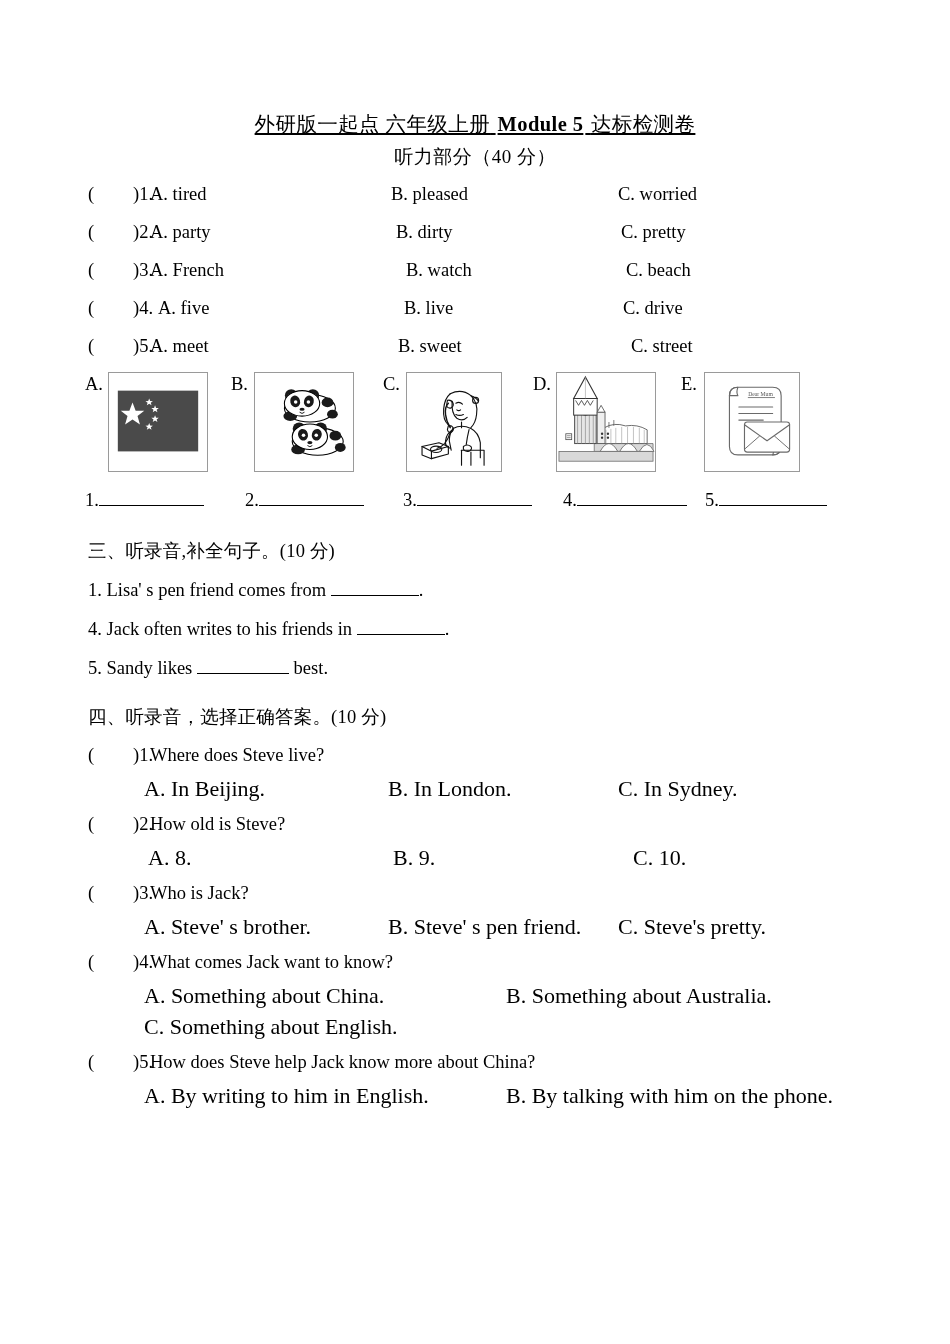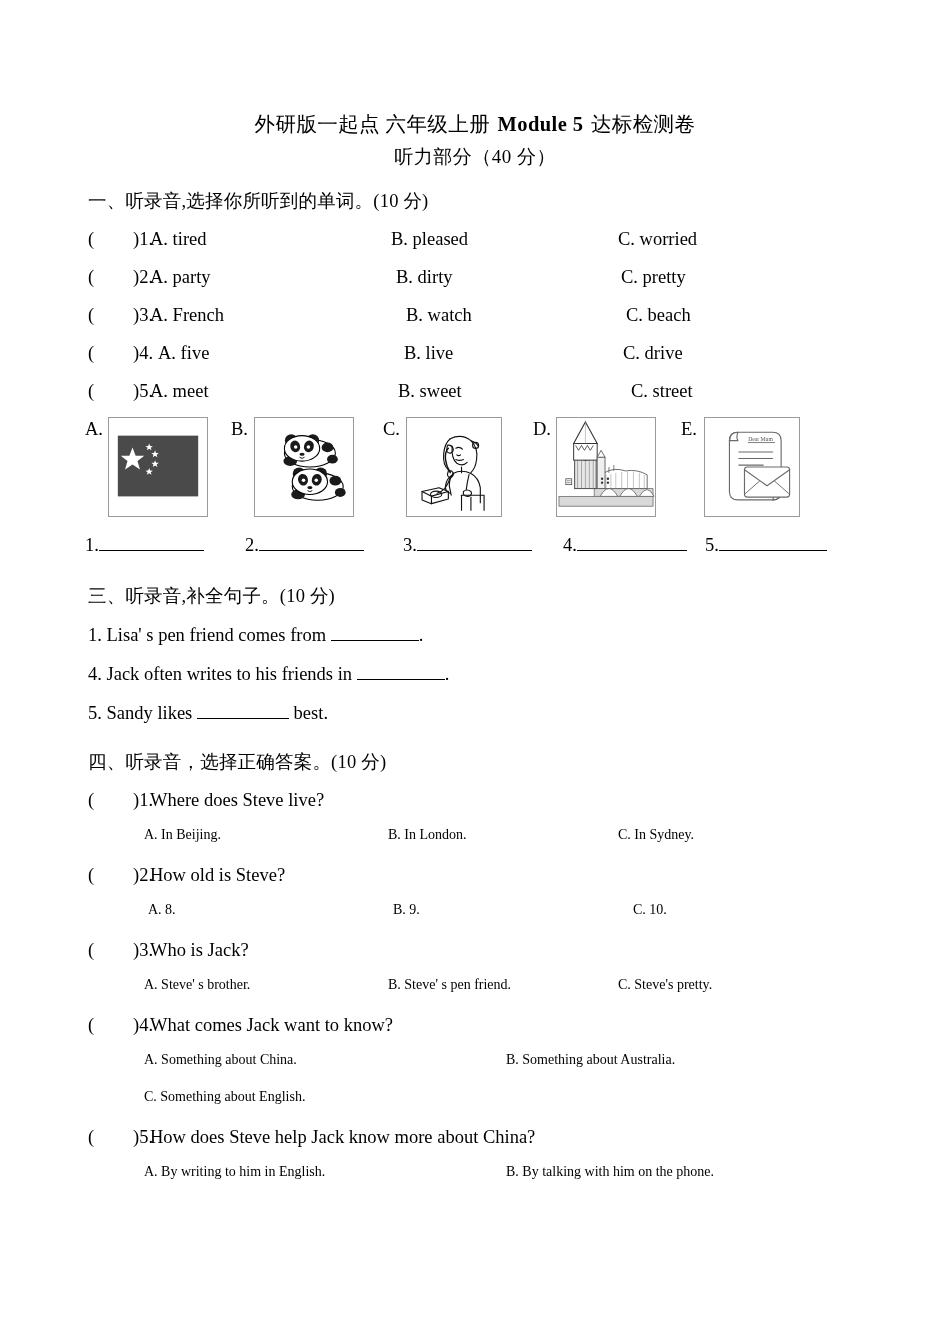--- a/index.html
+++ b/index.html
@@ -24,20 +24,21 @@
   }
 
   
   .doc-title {
     text-align: center;
     font-size: 20.5px;
     line-height: 1.25;
     margin-top: 112px;
     letter-spacing: 0.4px;
     white-space: nowrap;
+    text-decoration: underline;
   }
   .doc-title .mod {
     font-weight: bold;
     padding: 0 2px;
   }
   .doc-subtitle {
     text-align: center;
     font-size: 19px;
     line-height: 1.25;
     margin-top: 7px;
@@ -122,40 +123,39 @@
     font-size: 18.5px;
     margin-left: 88px;
     margin-top: 17px;
     white-space: nowrap;
     height: 22px;
   }
 
   
   .opt-row {
     position: relative;
-    font-size: 14px;
+    font-size: 22px;
     margin-left: 88px;
-    margin-top: 15px;
+    margin-top: 9px;
     height: 22px;
     white-space: nowrap;
   }
 </style>
 </head>
 <body>
 
 <div class="page">
 
   <div class="doc-title">
     <span>外研版一起点 六年级上册</span>
     <span class="mod">Module 5</span>
     <span>达标检测卷</span>
   </div>
   <div class="doc-subtitle">听力部分（40 分）</div>
 
-  <div class="section-heading s1-heading">一、听录音,选择你所听到的单词。(10 分)</div>
 
   <div class="q-row">
     <span class="paren-open">(</span>
     <span class="paren-close">)1.</span>
     <span class="opt" style="left:62px">A. tired</span>
     <span class="opt" style="left:303px">B. pleased</span>
     <span class="opt" style="left:530px">C. worried</span>
   </div>
 
   <div class="q-row">

